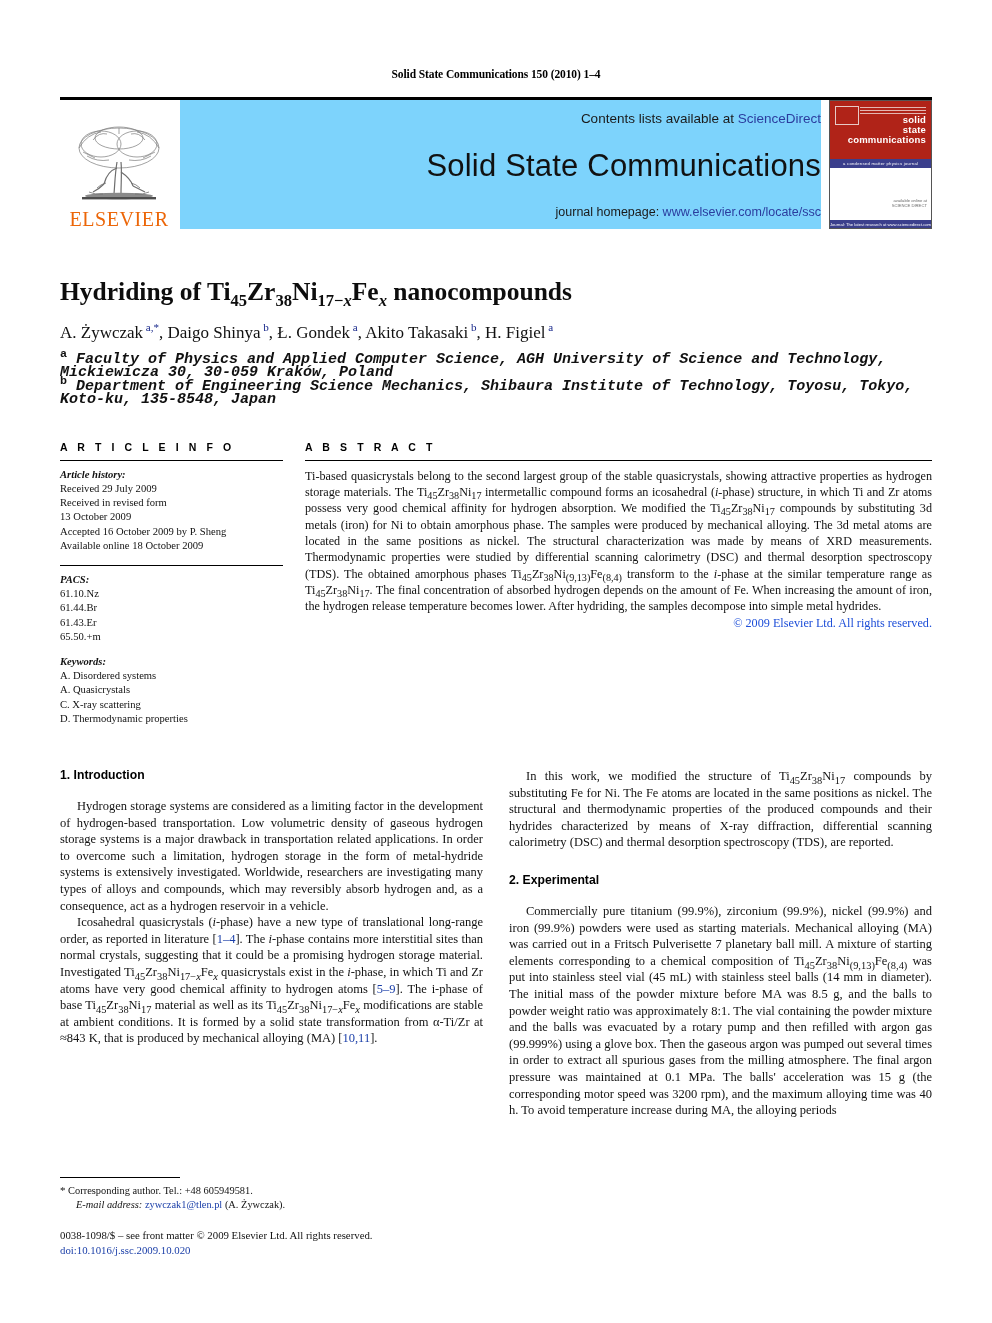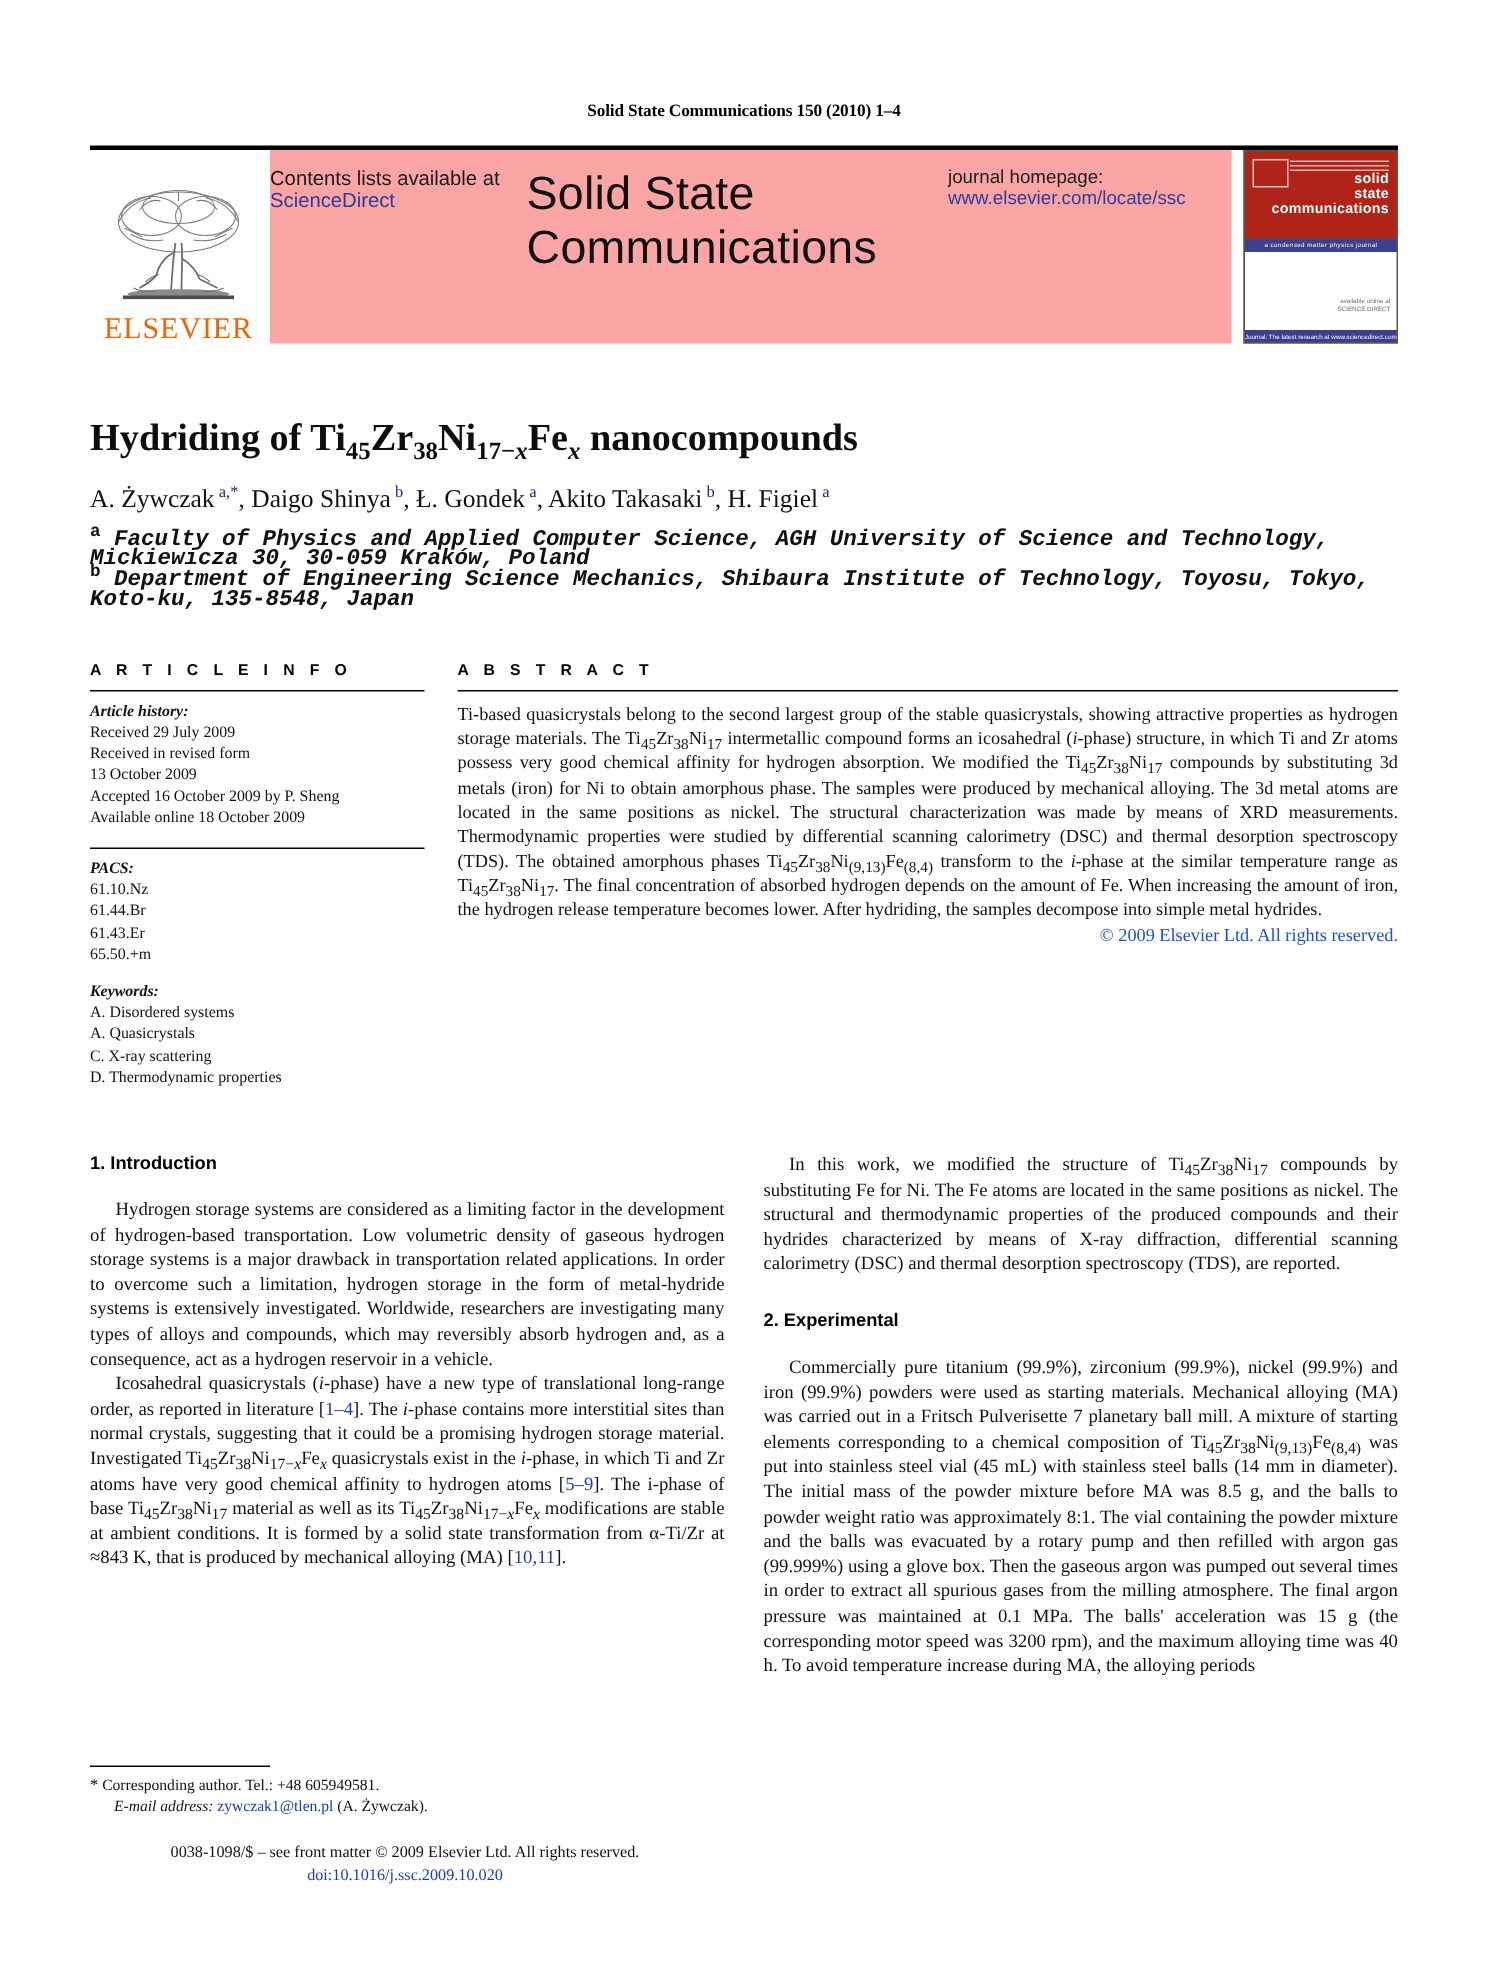--- a/index.html
+++ b/index.html
@@ -56,24 +56,25 @@
   .elsevier-word {
     font-family: "Liberation Serif", serif;
     font-size: 20px;
     letter-spacing: 0.6px;
     color: #ec6608;
     line-height: 1;
     margin-top: 1px;
   }
   .header-band {
     flex: 1 1 auto;
-    background: #fca5a5;
-    display: flex;
+    background: #7dd3fc;
+    display: flex;
+    flex-direction: column;
     justify-content: space-between;
-    align-items: flex-start;
+    align-items: flex-end;
     padding: 11px 0 10px 0;
     box-sizing: border-box;
     margin-left: 2px;
   }
   .contents-line {
     font-family: "Liberation Sans", sans-serif;
     font-size: 13.5px;
     color: #1a1a1a;
   }
   .contents-line .sd {
@@ -309,21 +310,20 @@
   }
   .footnote .star { font-size: 11px; }
   .footnote .em { font-style: italic; }
   .footnote a, .mail { color: #1a3ea8; text-decoration: none; }
   .issn-block {
     margin-top: 16px;
     font-family: "Liberation Serif", serif;
     font-size: 10.8px;
     line-height: 14.5px;
     color: #111;
-    text-align: center;
   }
   .doi { color: #1a3ea8; }
   sub, sup { line-height: 0; }
 </style>
 </head>
 <body>
 
 <div class="page">
 
   <div class="running-head">Solid State Communications 150 (2010) 1–4</div>

